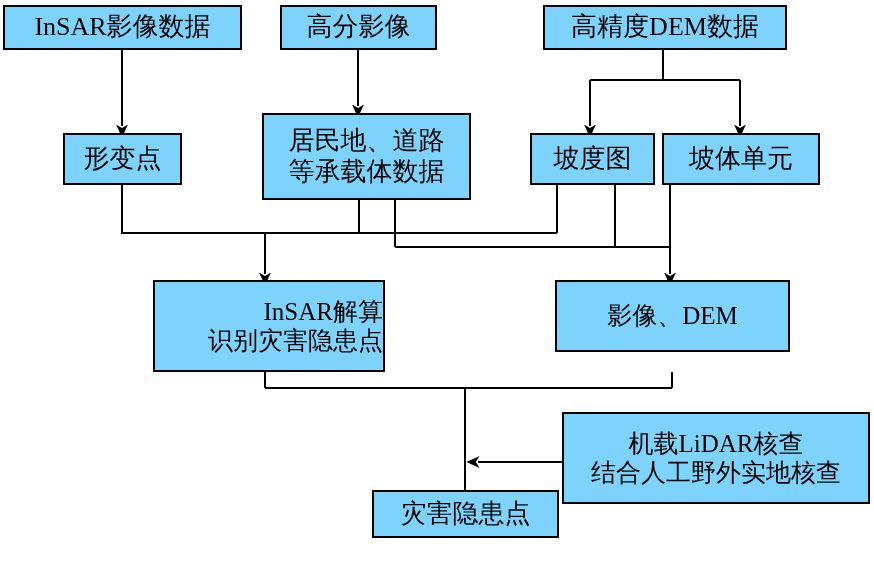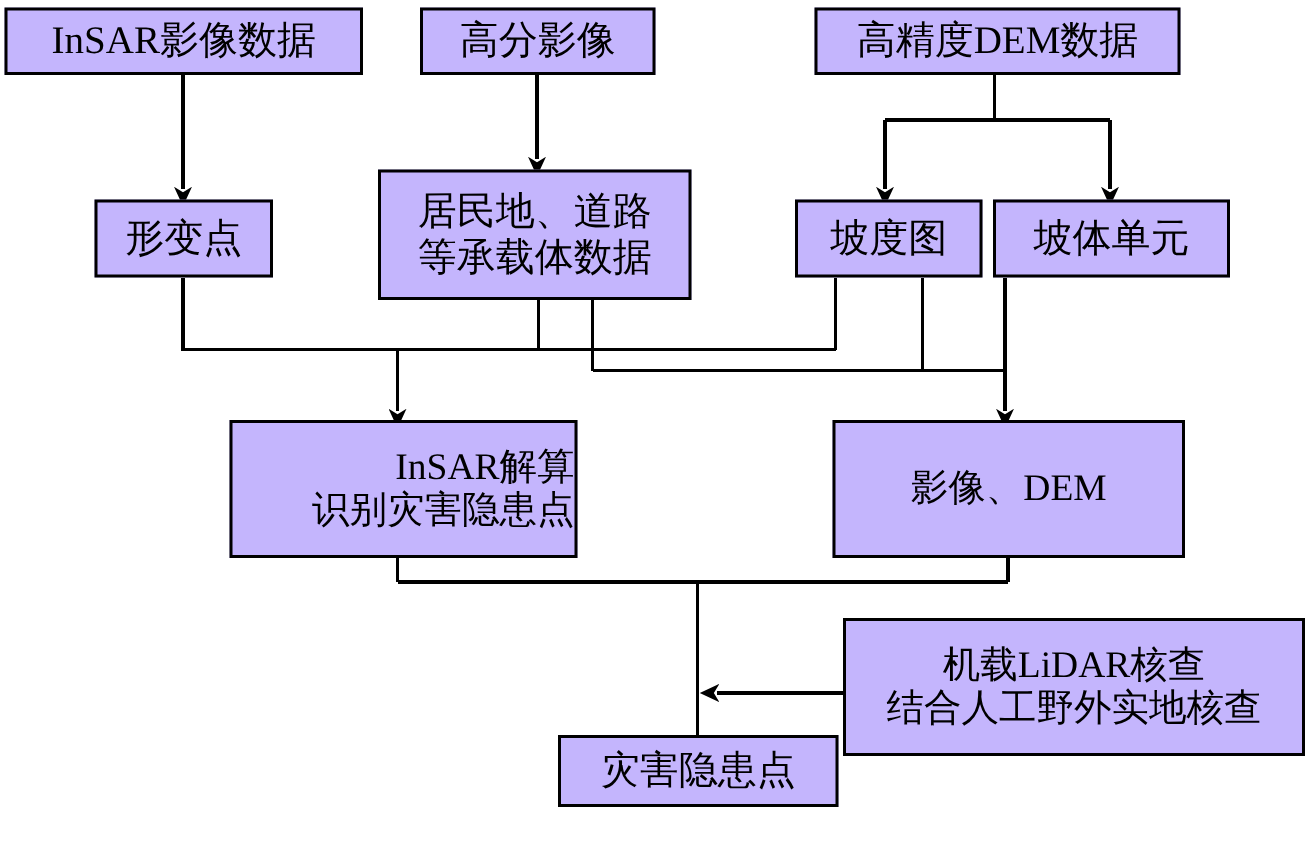--- a/index.html
+++ b/index.html
@@ -23,21 +23,21 @@
     position: absolute;
     left: 0;
     top: 0;
     width: 874px;
     height: 570px;
   }
   .node {
     position: absolute;
     box-sizing: border-box;
     border: 2px solid #000000;
-    background: #c4b5fd;
+    background: #7dd3fc;
     display: flex;
     flex-direction: column;
     align-items: center;
     justify-content: center;
     text-align: center;
     color: #000000;
     font-family: "Liberation Serif", "DejaVu Serif", serif;
     line-height: 1.18;
     white-space: nowrap;
     z-index: 2;
@@ -107,39 +107,39 @@
   </div>
 
   <div class="node t-26" style="left:543px; top:5px; width:244px; height:45px;">
     <span class="line">高精度DEM数据</span>
   </div>
 
   <div class="node t-26" style="left:63px; top:133px; width:119px; height:52px;">
     <span class="line">形变点</span>
   </div>
 
-  <div class="node t-26" style="left:252px; top:113px; width:209px; height:87px;">
+  <div class="node t-26" style="left:262px; top:113px; width:209px; height:87px;">
     <span class="line">居民地、道路</span>
     <span class="line">等承载体数据</span>
   </div>
 
   <div class="node t-26" style="left:662px; top:133px; width:158px; height:52px;">
     <span class="line">坡体单元</span>
   </div>
 
   <div class="node t-26" style="left:530px; top:133px; width:125px; height:52px;">
     <span class="line">坡度图</span>
   </div>
 
   <div class="node t-25" style="left:153px; top:280px; width:232px; height:92px;align-items:flex-end;">
     <span class="line">InSAR解算</span>
     <span class="line">识别灾害隐患点</span>
   </div>
 
-  <div class="node t-25" style="left:555px; top:280px; width:235px; height:92px;">
+  <div class="node t-25" style="left:555px; top:280px; width:235px; height:72px;">
     <span class="line">影像、DEM</span>
   </div>
 
   <div class="node t-25" style="left:562px; top:412px; width:308px; height:92px;text-align:center;">
     <span class="line">机载LiDAR核查</span>
     <span class="line">结合人工野外实地核查</span>
   </div>
 
   <div class="node t-26" style="left:372px; top:490px; width:187px; height:48px;">
     <span class="line">灾害隐患点</span>

